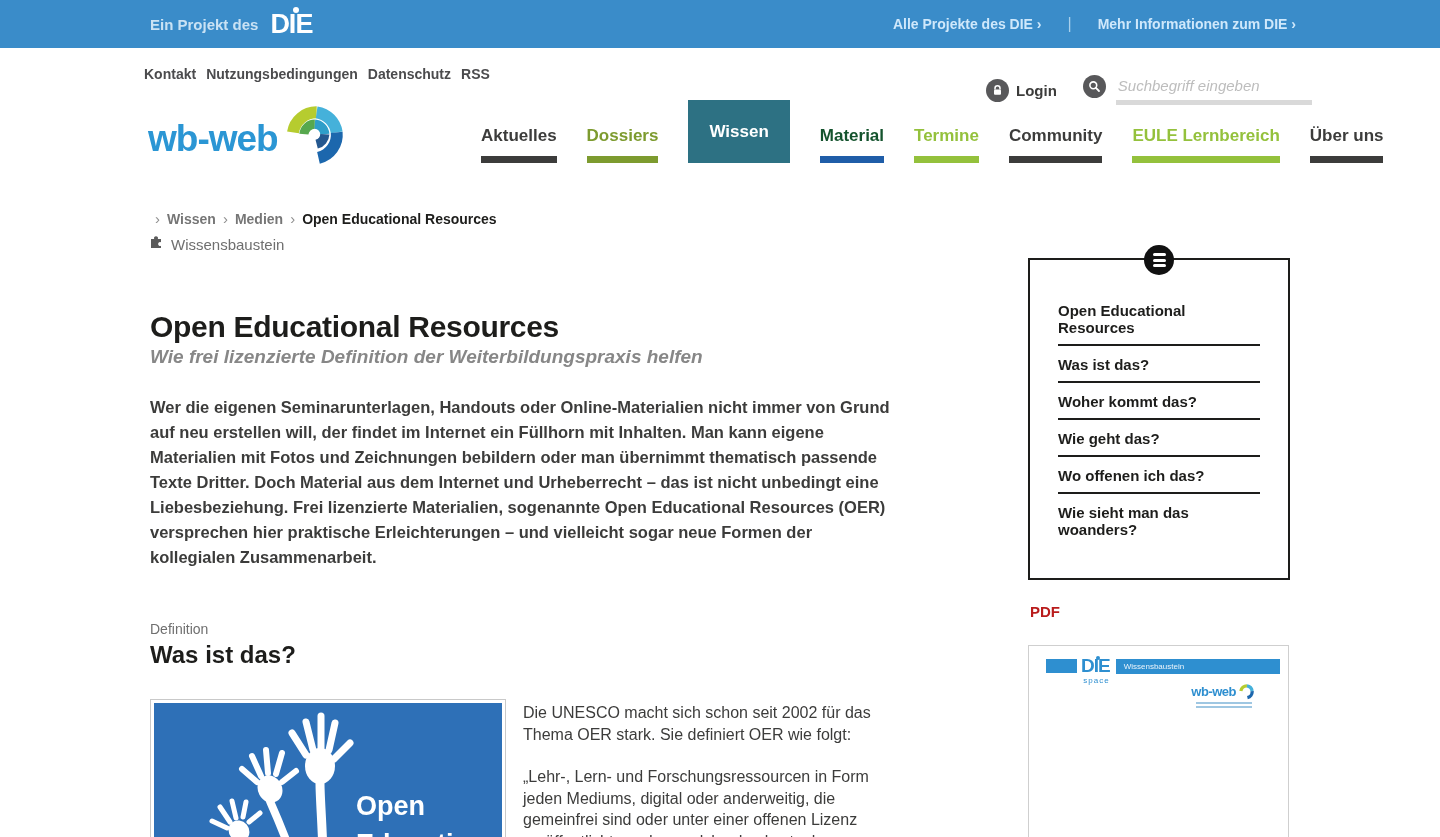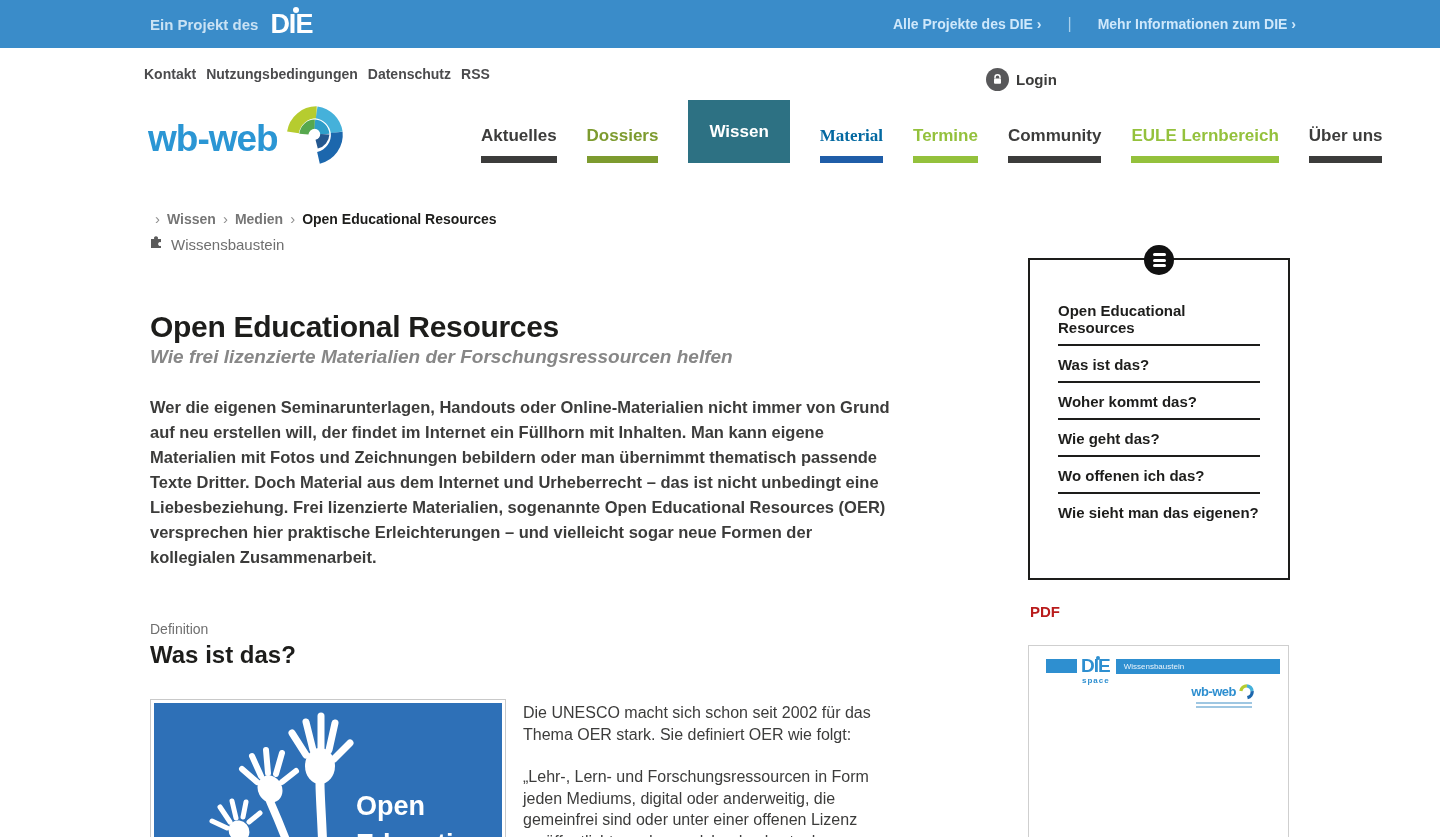--- a/index.html
+++ b/index.html
@@ -16,41 +16,41 @@
   .die-logo { position:relative; color:#fff; font-size:27px; font-weight:bold; letter-spacing:-1px; line-height:1; }
   .die-logo .die-dot { position:absolute; left:23px; top:-4px; width:6px; height:6px; border-radius:50%; background:#fff; }
   .topbar-right { display:flex; align-items:center; gap:26px; }
   .topbar-link { color:#cfe8fb; font-size:14px; font-weight:bold; }
   .topbar-sep { color:#a9d0ec; font-size:16px; }
 
   
   .meta-nav { position:absolute; left:144px; top:66px; display:flex; gap:10px; }
   .meta-link { color:#4b4b4d; font-size:14px; font-weight:bold; }
 
-  .account { position:absolute; left:986px; top:68px; display:flex; align-items:center; }
+  .account { position:absolute; left:986px; top:75px; display:flex; align-items:center; }
   .circle-icon { width:23px; height:23px; border-radius:50%; background:#58585a; display:flex; align-items:center; justify-content:center; flex:0 0 auto; }
   .login-label { color:#3c3c3b; font-size:15px; font-weight:bold; margin:0 0 0 7px; }
   .search-wrap { display:flex; align-items:flex-start; margin-left:26px; }
   .search-field { width:196px; margin-left:10px; }
   .search-field input { width:100%; border:none; outline:none; font-family:"Liberation Sans",sans-serif;
         font-size:15px; font-style:italic; color:#555; padding:2px 0 6px 2px; }
   .search-field input::placeholder { color:#bdbdbd; opacity:1; }
   .search-underbar { height:5px; background:#d9d9d9; width:100%; }
 
   .logo { position:absolute; left:148px; top:104px; display:flex; align-items:flex-start; }
   .logo-text { color:#2b96d4; font-size:37px; font-weight:bold; letter-spacing:-1px; margin-top:14px; }
   .logo-swirl { margin-left:4px; }
 
   .main-nav { position:absolute; left:481px; top:100px; height:63px; display:flex; gap:30px; align-items:stretch; }
   .nav-item { display:flex; flex-direction:column; justify-content:flex-end; cursor:pointer; }
   .nav-label { font-size:17px; font-weight:bold; white-space:nowrap; margin-bottom:10px; }
   .nav-bar { height:7px; width:100%; }
   .c-dark  .nav-label { color:#3c3c3b; }  .c-dark  .nav-bar { background:#3c3c3b; }
   .c-olive .nav-label { color:#7d9b2f; }  .c-olive .nav-bar { background:#7d9b2f; }
-  .c-blue  .nav-label { color:#0369a1;font-family:Liberation Serif, serif; }  .c-blue  .nav-bar { background:#1f5da8; }
+  .c-blue  .nav-label { color:#14532d; }  .c-blue  .nav-bar { background:#1f5da8; }
   .c-green .nav-label { color:#94c13c; }  .c-green .nav-bar { background:#94c13c; }
   .nav-item.active { background:#2d7183; justify-content:center; padding:0 21px; }
   .nav-item.active .nav-label { color:#fff; margin-bottom:0; }
 
   
   .breadcrumb { position:absolute; left:155px; top:210px; display:flex; align-items:center; gap:7px; font-size:14px; }
   .crumb-chev { color:#8f8f8f; font-size:15px; }
   .crumb-link { color:#767676; font-weight:bold; }
   .crumb-current { color:#1d1d1b; font-weight:bold; }
   .page-type { position:absolute; left:150px; top:235px; display:flex; align-items:center; gap:6px; }
@@ -75,21 +75,21 @@
   .burger-bar { width:13px; height:3px; background:#fff; border-radius:2px; }
   .toc-item { display:block; color:#1d1d1b; font-size:15px; font-weight:bold; padding-bottom:8px; margin-bottom:10px; border-bottom:2px solid #1d1d1b; cursor:pointer; }
   .toc-item.last { border-bottom:none; }
 
   .pdf-label { position:absolute; left:1030px; top:603px; color:#b91c1c; font-size:15px; font-weight:bold; }
   .pdf-thumb { position:absolute; left:1028px; top:645px; width:261px; height:200px; background:#fff; border:1px solid #cfcfcf; cursor:pointer; }
   .pdf-head { position:absolute; left:17px; right:8px; top:13px; display:flex; align-items:flex-start; }
   .pdf-blue-rect { width:31px; height:14px; background:#2e8fd0; flex:0 0 auto; }
   .pdf-die { position:relative; color:#2e8fd0; font-weight:bold; font-size:19px; line-height:14px; margin:0 6px 0 4px; letter-spacing:-1px; }
   .pdf-die .die-dot { position:absolute; left:15px; top:-3px; width:4px; height:4px; border-radius:50%; background:#2e8fd0; }
-  .pdf-die .space { display:block; font-size:8px; letter-spacing:1px; text-align:right; font-weight:bold; margin-top:1px; }
+  .pdf-die .space { display:block; font-size:8px; letter-spacing:1px; text-align:right; font-weight:normal; margin-top:1px; }
   .pdf-bar { flex:1; height:15px; background:#2e8fd0; color:#eaf4fb; font-size:8px; line-height:15px; padding-left:8px; }
   .pdf-wbweb { position:absolute; right:34px; top:38px; display:flex; align-items:flex-start; }
   .pdf-wbweb-text { color:#2e8fd0; font-size:13px; font-weight:bold; letter-spacing:-0.5px; }
   .pdf-tiny-lines { position:absolute; right:36px; top:56px; width:56px; }
   .pdf-tiny-lines div { height:2px; background:#9fc7e2; margin-bottom:2px; }
 </style>
 </head>
 <body>
 
 <div class="topbar">
@@ -114,20 +114,32 @@
 </nav>
 
 <div class="account">
   <span class="circle-icon">
     <svg width="13" height="13" viewBox="0 0 13 13">
       <path d="M4 5.6 V4.2 a2.5 2.5 0 0 1 5 0 V5.6" fill="none" stroke="#fff" stroke-width="1.5"></path>
       <rect x="3" y="5.4" width="7" height="5.3" rx="1" fill="#fff"></rect>
     </svg>
   </span>
   <span class="login-label">Login</span>
+  <div class="search-wrap">
+    <span class="circle-icon">
+      <svg width="13" height="13" viewBox="0 0 13 13">
+        <circle cx="5.3" cy="5.3" r="3.4" fill="none" stroke="#fff" stroke-width="1.6"></circle>
+        <line x1="7.9" y1="7.9" x2="11" y2="11" stroke="#fff" stroke-width="1.8" stroke-linecap="round"></line>
+      </svg>
+    </span>
+    <div class="search-field">
+      <input type="text" placeholder="Suchbegriff eingeben" style="">
+      <div class="search-underbar"></div>
+    </div>
+  </div>
 </div>
 
 <a href="#" class="logo">
   <span class="logo-text">wb-web</span>
   <span class="logo-swirl">
     <svg width="62" height="64" viewBox="0 0 68 68">
       <path d="M12,30 A26,26 0 0 1 38,8" stroke="#b6cc2f" stroke-width="13" fill="none"></path>
       <path d="M38,8 A26,26 0 0 1 60,30" stroke="#45b1da" stroke-width="13" fill="none"></path>
       <path d="M60,30 A26,26 0 0 1 40,58" stroke="#1c67ad" stroke-width="13" fill="none"></path>
       <path d="M24,32 A12,12 0 0 1 36,21" stroke="#57a84e" stroke-width="10" fill="none"></path>
@@ -184,21 +196,21 @@
   <span>
     <svg width="15" height="14" viewBox="0 0 15 14">
       <path d="M1,4 h3.2 a2 2 0 1 1 3.6,0 H11 v3.2 a2 2 0 1 0 0,3.6 V13 H1 Z" fill="#5b5b5b"></path>
     </svg>
   </span>
   <span class="page-type-label">Wissensbaustein</span>
 </div>
 
 <article class="article">
   <h1>Open Educational Resources</h1>
-  <div class="subtitle">Wie frei lizenzierte Materialien der Forschungsressourcen helfen</div>
+  <div class="subtitle">Wie frei lizenzierte Definition der Weiterbildungspraxis helfen</div>
   <p class="intro">Wer die eigenen Seminarunterlagen, Handouts oder Online-Materialien nicht immer von Grund auf neu erstellen will, der findet im Internet ein Füllhorn mit Inhalten. Man kann eigene Materialien mit Fotos und Zeichnungen bebildern oder man übernimmt thematisch passende Texte Dritter. Doch Material aus dem Internet und Urheberrecht – das ist nicht unbedingt eine Liebesbeziehung. Frei lizenzierte Materialien, sogenannte Open Educational Resources (OER) versprechen hier praktische Erleichterungen – und vielleicht sogar neue Formen der kollegialen Zusammenarbeit.</p>
   <div class="kicker">Definition</div>
   <h2 class="section-title">Was ist das?</h2>
 
   <div class="figure-row">
     <div class="figure">
       <div class="figure-img">
         <svg width="348" height="182" viewBox="0 0 348 182">
 
           <path d="M170,200 C170,140 166,100 166,80" stroke="#fff" stroke-width="9" fill="none"></path>
@@ -242,21 +254,21 @@
   <div class="toc-burger">
     <div class="burger-bar"></div>
       <div class="burger-bar"></div>
       <div class="burger-bar"></div>
   </div>
   <a href="#" class="toc-item">Open Educational Resources</a>
   <a href="#" class="toc-item">Was ist das?</a>
   <a href="#" class="toc-item">Woher kommt das?</a>
   <a href="#" class="toc-item">Wie geht das?</a>
   <a href="#" class="toc-item">Wo offenen ich das?</a>
-  <a href="#" class="toc-item last">Wie sieht man das eigenen?</a>
+  <a href="#" class="toc-item last">Wie sieht man das woanders?</a>
 </aside>
 
 <div class="pdf-label">PDF</div>
 <div class="pdf-thumb">
   <div class="pdf-head">
     <div class="pdf-blue-rect"></div>
     <div class="pdf-die">
       <span>DIE</span><span class="die-dot"></span>
       <span class="space">space</span>
     </div>

